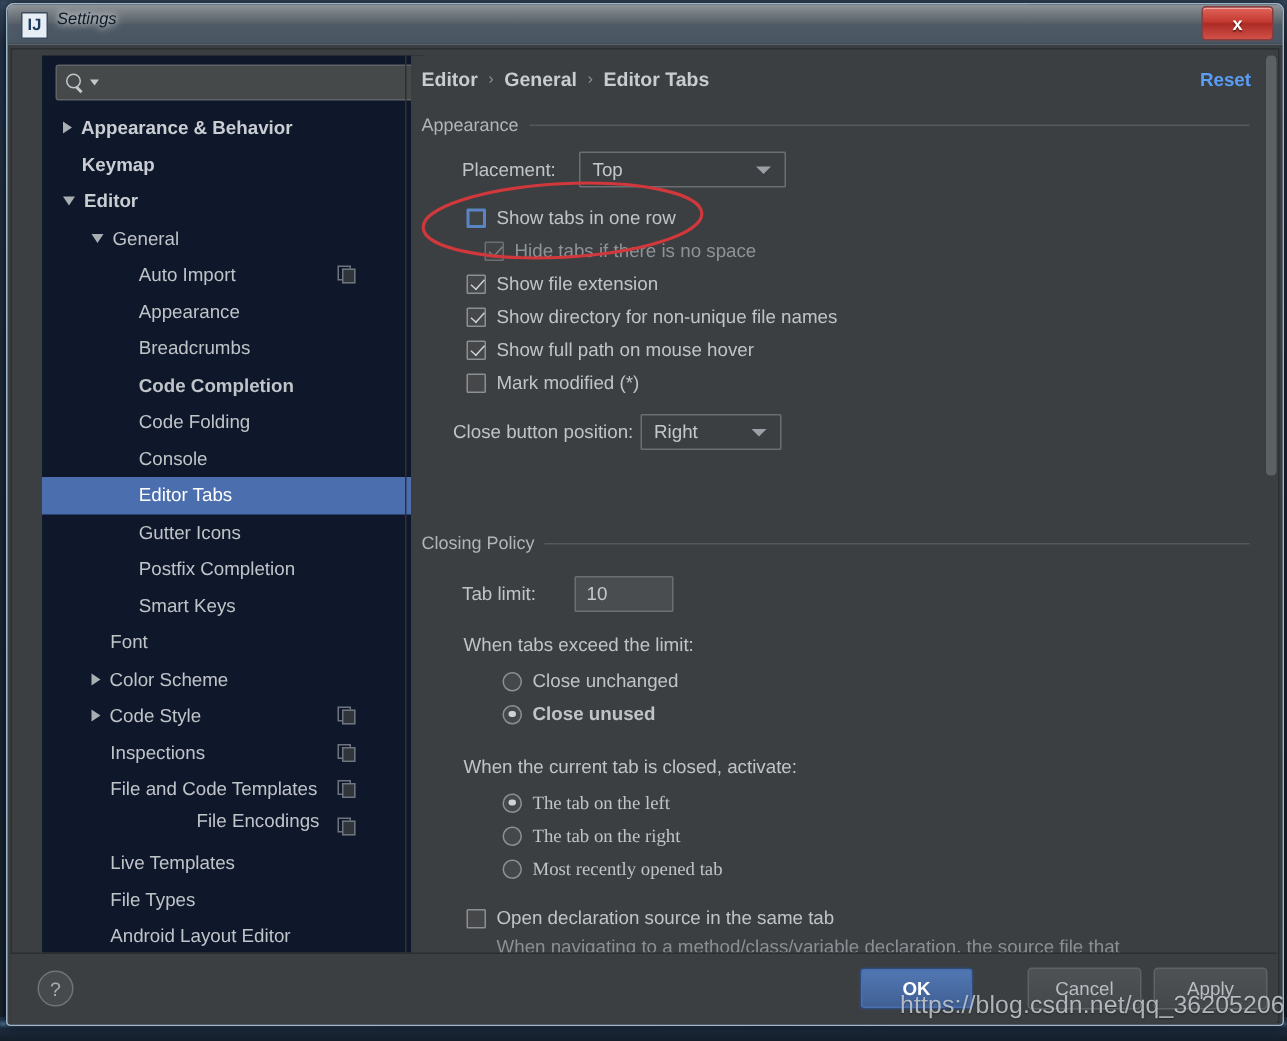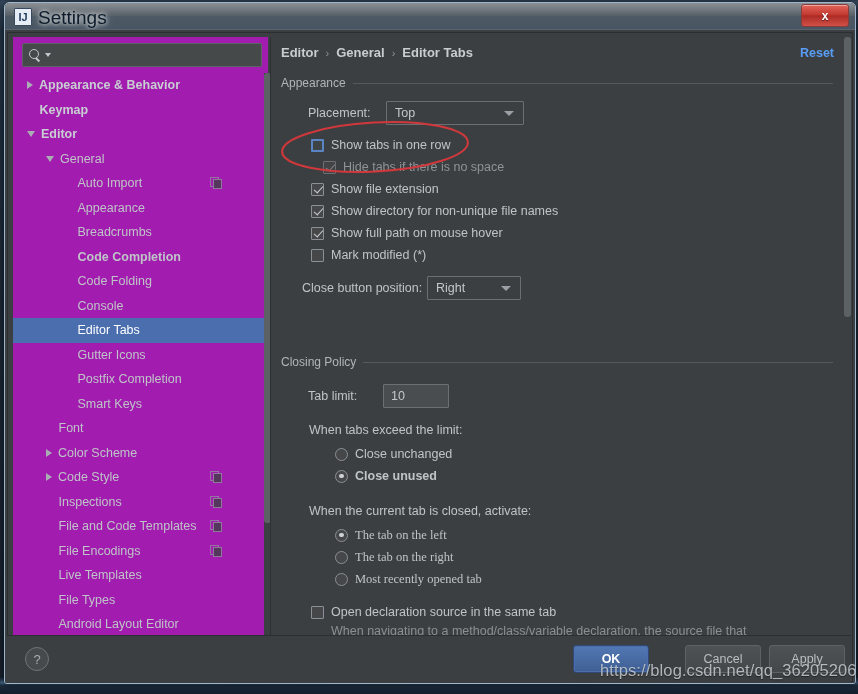--- a/index.html
+++ b/index.html
@@ -58,22 +58,23 @@
     background: linear-gradient(180deg, rgba(245,250,255,.22), rgba(200,220,240,.06) 50%, rgba(60,90,120,.18));
   }
   .title-icon {
     position: absolute; left: 9px; top: 5px; width: 16px; height: 16px;
     background: #e6edf4; border:1px solid #3a4a5c; border-radius:1px;
     display:flex; align-items:center; justify-content:center;
     font-size: 11px; font-weight: bold; color:#1f3a5c; line-height:1;
   }
   .title-text {
     position: absolute; left: 33px; top: 4px;
-    font-size: 19px; color: #0d1b2a;
+    font-size: 11px; color: #0d1b2a;
     text-shadow: 0 0 4px rgba(255,255,255,.9), 0 0 8px rgba(255,255,255,.6);
+    font-style: italic;
   }
   .close-btn {
     position: absolute; right: 6px; top: 1px;
     width: 46px; height: 21px; border-radius: 3px;
     border: 1px solid #8a3b3b;
     background: linear-gradient(180deg, #e2655a 0%, #c33a31 45%, #ad2b25 52%, #d05148 100%);
     box-shadow: inset 0 1px 0 rgba(255,255,255,.45);
     display:flex; align-items:center; justify-content:center;
     color:#fff; font-size:12px; font-weight:bold;
     text-shadow: 0 1px 1px rgba(0,0,0,.5);
@@ -85,22 +86,22 @@
     background: #3c3f41;
     border-top: 1px solid #5a6470;
   }
   .inner-frame {
     position:absolute; left:2px; top:2px; width:844px; height:648px;
     background: #3c3f41; border:1px solid #2c2f31;
   }
 
   
   .left-panel {
-    position: absolute; left: 5px; top: 4px; width: 255px; height: 630px;
-    background: #a21caf;
+    position: absolute; left: 20px; top: 4px; width: 255px; height: 630px;
+    background: #0f172a;
   }
   .search-box {
     position:absolute; left: 9px; top: 6px; width: 238px; height: 22px;
     background: #45494a; border: 1px solid #5e6366; border-radius: 2px;
     display:flex; align-items:center;
   }
   .search-icon {
     margin-left: 6px; width: 14px; height: 14px; position: relative;
   }
   .search-icon .lens {
@@ -413,21 +414,21 @@
                 </span>
               </div>
               <div class="tree-row" style="padding-left: 33px;">
                 <span class="tree-arrow none"></span>
                 <span>File and Code Templates</span>
                 <span class="module-icon">
                   <i class="back"></i>
                   <i class="front"></i>
                 </span>
               </div>
-              <div class="tree-row" style="padding-left: 33px;">
+              <div class="tree-row" style="padding-left: 33px; flex-direction: column;">
                 <span class="tree-arrow none"></span>
                 <span>File Encodings</span>
                 <span class="module-icon">
                   <i class="back"></i>
                   <i class="front"></i>
                 </span>
               </div>
               <div class="tree-row" style="padding-left: 33px;">
                 <span class="tree-arrow none"></span>
                 <span>Live Templates</span>

